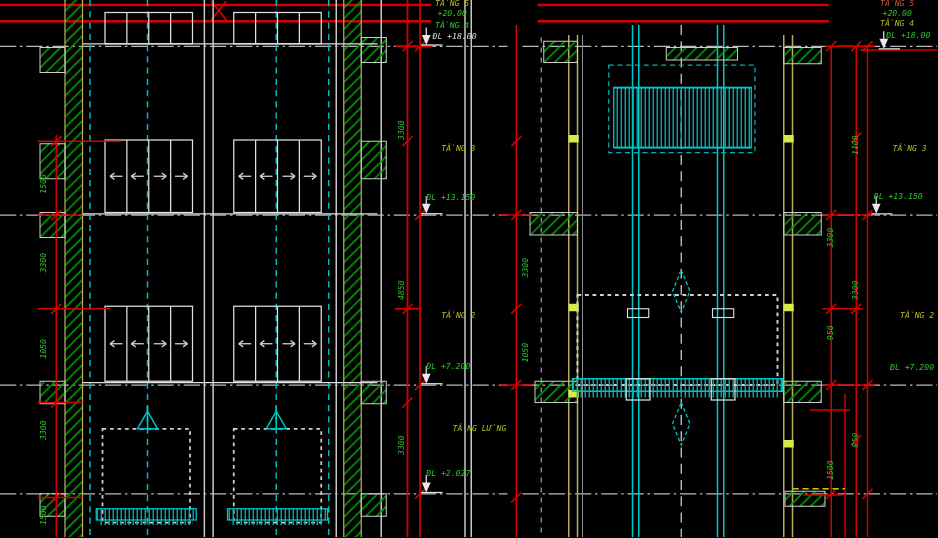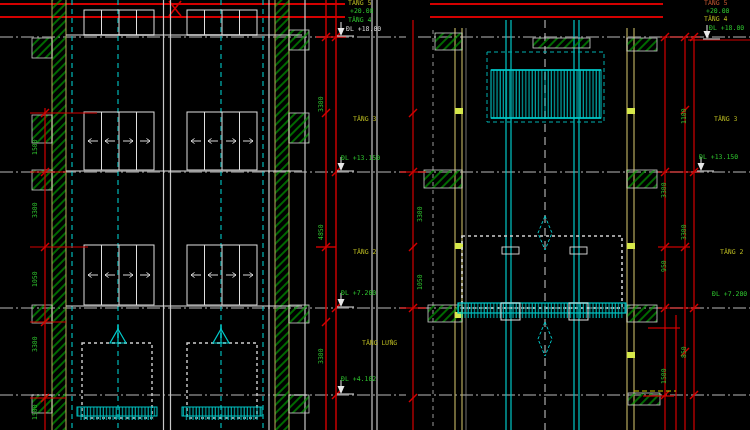--- a/index.html
+++ b/index.html
@@ -1,17 +1,17 @@
 <!DOCTYPE html>
 <html><head>
 <meta charset="utf-8">
 <style>
   html,body{margin:0;padding:0;background:#000;}
   #canvas{position:relative;width:750px;height:430px;background:#000;overflow:hidden;
-          font-family:"DejaVu Sans Mono",monospace;}
+          font-family:"DejaVu Sans Mono",monospace;font-style:italic;}
   #drawing{position:absolute;left:0;top:0;}
   #labels-layer{position:absolute;left:0;top:0;width:750px;height:430px;pointer-events:none;}
   .cadlabel{position:absolute;font-size:6.5px;line-height:7px;white-space:nowrap;
             font-family:"DejaVu Sans Mono",monospace;}
   .rot{transform:rotate(-90deg);transform-origin:0 0;}
 </style>
 </head>
 <body>
 
 <div id="canvas">
@@ -330,21 +330,21 @@
 <div id="labels-layer">
       <div class="cadlabel" style="left: 348px; top: 0px; color: rgb(184, 184, 32);">TẦNG 5</div>
       <div class="cadlabel" style="left: 350px; top: 8px; color: rgb(46, 194, 46);">+20.00</div>
       <div class="cadlabel" style="left: 348px; top: 17px; color: rgb(46, 194, 46);">TẦNG 4</div>
       <div class="cadlabel" style="left: 346px; top: 26px; color: rgb(216, 216, 216);">ĐL +18.00</div>
       <div class="cadlabel" style="left: 353px; top: 116px; color: rgb(184, 184, 32);">TẦNG 3</div>
       <div class="cadlabel" style="left: 341px; top: 155px; color: rgb(46, 194, 46);">ĐL +13.150</div>
       <div class="cadlabel" style="left: 353px; top: 249px; color: rgb(184, 184, 32);">TẦNG 2</div>
       <div class="cadlabel" style="left: 341px; top: 290px; color: rgb(46, 194, 46);">ĐL +7.200</div>
       <div class="cadlabel" style="left: 362px; top: 340px; color: rgb(184, 184, 32);">TẦNG LỬNG</div>
-      <div class="cadlabel" style="left: 341px; top: 376px; color: rgb(46, 194, 46);">ĐL +4.102</div>
+      <div class="cadlabel" style="left: 341px; top: 376px; color: rgb(46, 194, 46);">ĐL +2.027</div>
       <div class="cadlabel" style="left: 704px; top: 0px; color: rgb(192, 85, 48);">TẦNG 5</div>
       <div class="cadlabel" style="left: 706px; top: 8px; color: rgb(46, 194, 46);">+20.00</div>
       <div class="cadlabel" style="left: 704px; top: 16px; color: rgb(184, 184, 32);">TẦNG 4</div>
       <div class="cadlabel" style="left: 709px; top: 25px; color: rgb(46, 194, 46);">ĐL +18.00</div>
       <div class="cadlabel" style="left: 714px; top: 116px; color: rgb(184, 184, 32);">TẦNG 3</div>
       <div class="cadlabel" style="left: 699px; top: 154px; color: rgb(46, 194, 46);">ĐL +13.150</div>
       <div class="cadlabel" style="left: 720px; top: 249px; color: rgb(184, 184, 32);">TẦNG 2</div>
       <div class="cadlabel" style="left: 712px; top: 291px; color: rgb(46, 194, 46);">ĐL +7.200</div>
       <div class="cadlabel rot" style="left: 32px; top: 155px; color: rgb(46, 194, 46);">1500</div>
       <div class="cadlabel rot" style="left: 32px; top: 218px; color: rgb(46, 194, 46);">3300</div>

